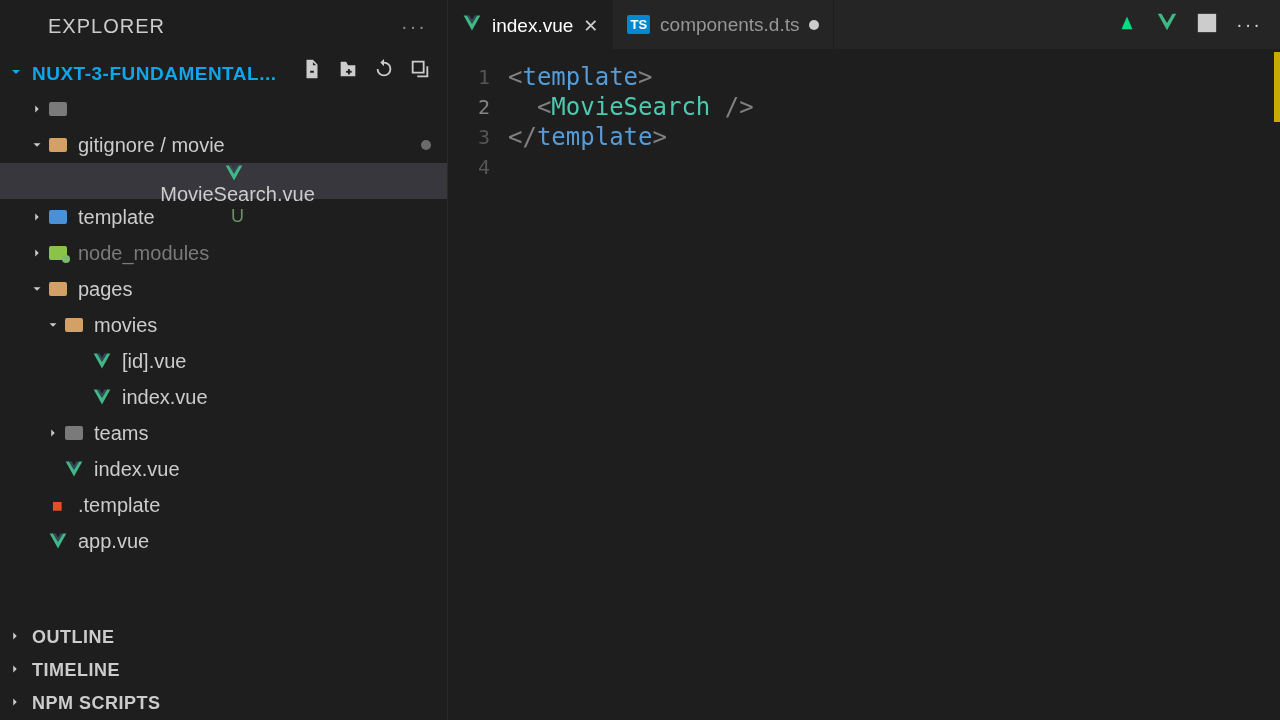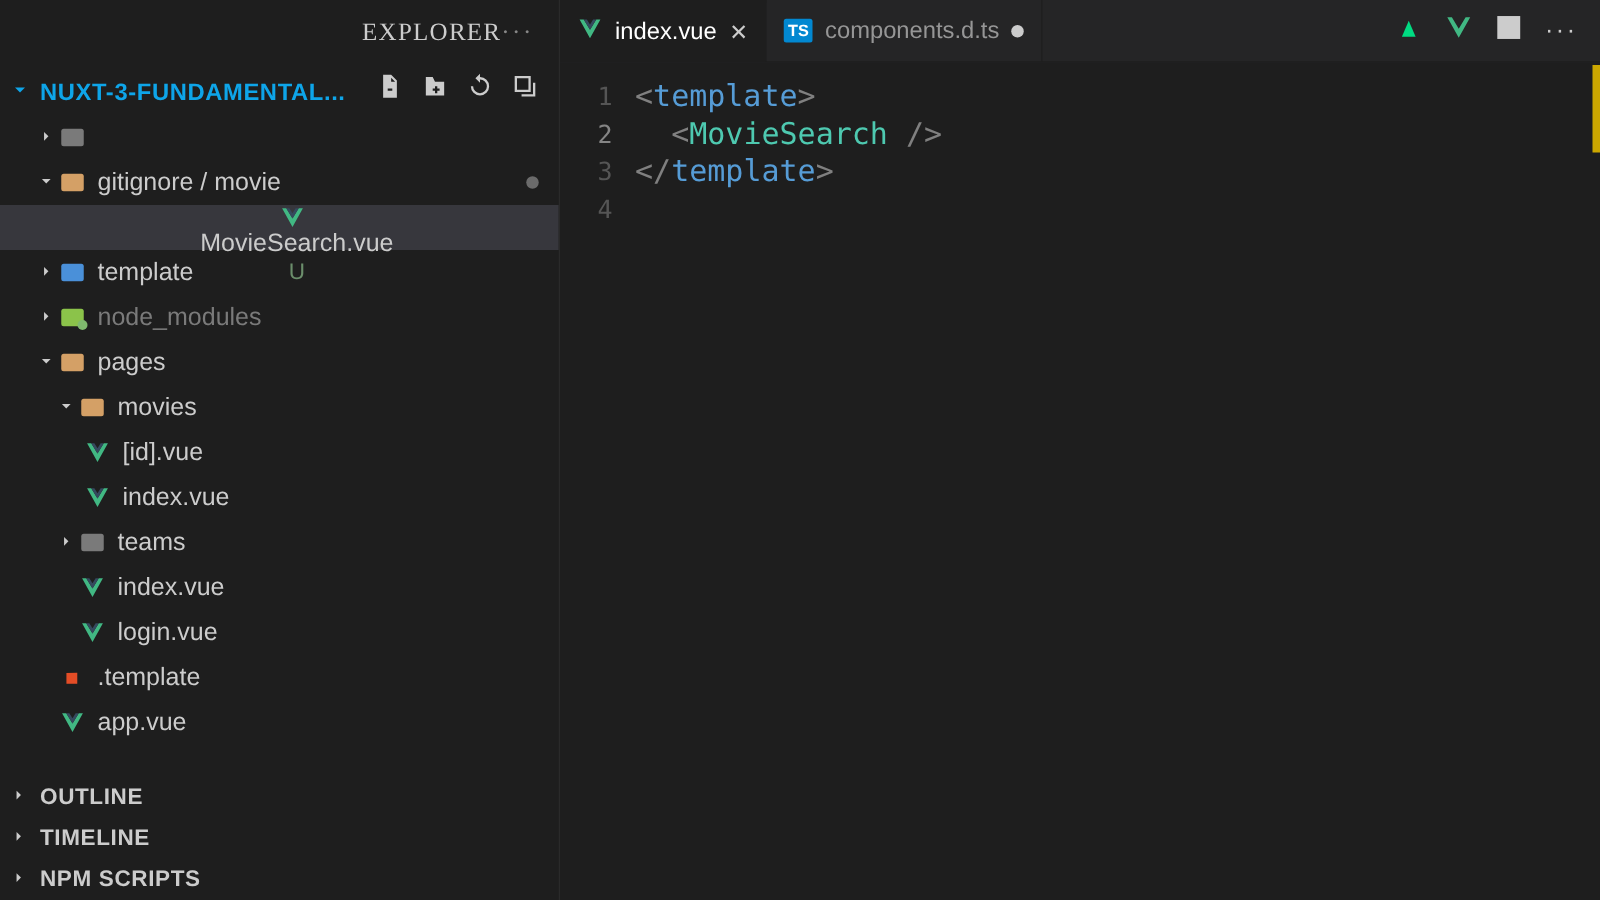--- a/index.html
+++ b/index.html
@@ -15,23 +15,22 @@
     width: 448px;
     background: #1e1e1e;
     border-right: 1px solid #2a2a2a;
     display: flex;
     flex-direction: column;
   }
   .explorer-header {
     height: 52px;
     display: flex;
     align-items: center;
-    justify-content: flex-end;
+    justify-content: space-between;
     padding: 0 20px 0 48px;
-    font-family: Liberation Serif, serif;
   }
   .explorer-title {
     font-size: 20px;
     letter-spacing: 1px;
     color: #cccccc;
     font-weight: 400;
   }
   .dots-icon { color: #888; font-size: 20px; letter-spacing: 2px; }
   .project-header {
     display: flex;
@@ -56,21 +55,21 @@
     cursor: pointer;
     padding-right: 16px;
   }
   .tree-row.selected { background: #37373d; flex-direction: column; }
   .tree-row .chev { width: 18px; text-align: center; color: #cccccc; }
   .tree-row .icon { width: 24px; display: inline-flex; align-items: center; justify-content: center; margin-right: 8px; }
   .tree-row .label { flex: 1; }
   .tree-row .status { color: #6b8e6b; font-size: 18px; font-weight: 500; }
   .indent-0 { padding-left: 28px; }
   .indent-1 { padding-left: 44px; }
-  .indent-2 { padding-left: 66px; }
+  .indent-2 { padding-left: 90px; }
   .dim { color: #7a7a7a; }
   .tree-row .dot-mod { width: 10px; height: 10px; border-radius: 50%; background: #6b6b6b; }
   .section {
     display: flex;
     align-items: center;
     padding: 6px 8px;
     font-size: 18px;
     font-weight: 600;
     letter-spacing: 0.5px;
   }
@@ -259,30 +258,20 @@
       <span class="chev"></span>
       <span class="icon vue-icon">
           <svg width="20" height="20" viewBox="0 0 24 24">
             <path fill="#41b883" d="M2 3h4l6 10L18 3h4L12 21 2 3z"></path>
             <path fill="#35495e" d="M6 3h3l3 5 3-5h3l-6 10L6 3z"></path>
           </svg>
         </span>
       <span class="label">index.vue</span>
     </div>
 
-    <div class="tree-row indent-1">
-      <span class="chev"></span>
-      <span class="icon vue-icon">
-          <svg width="20" height="20" viewBox="0 0 24 24">
-            <path fill="#41b883" d="M2 3h4l6 10L18 3h4L12 21 2 3z"></path>
-            <path fill="#35495e" d="M6 3h3l3 5 3-5h3l-6 10L6 3z"></path>
-          </svg>
-        </span>
-      <span class="label">login.vue</span>
-    </div>
 
     <div class="tree-row indent-0">
       <span class="chev"></span>
       <span class="icon">
           <span class="git-icon">◆</span>
         </span>
       <span class="label">.template</span>
     </div>
 
     <div class="tree-row indent-0">

